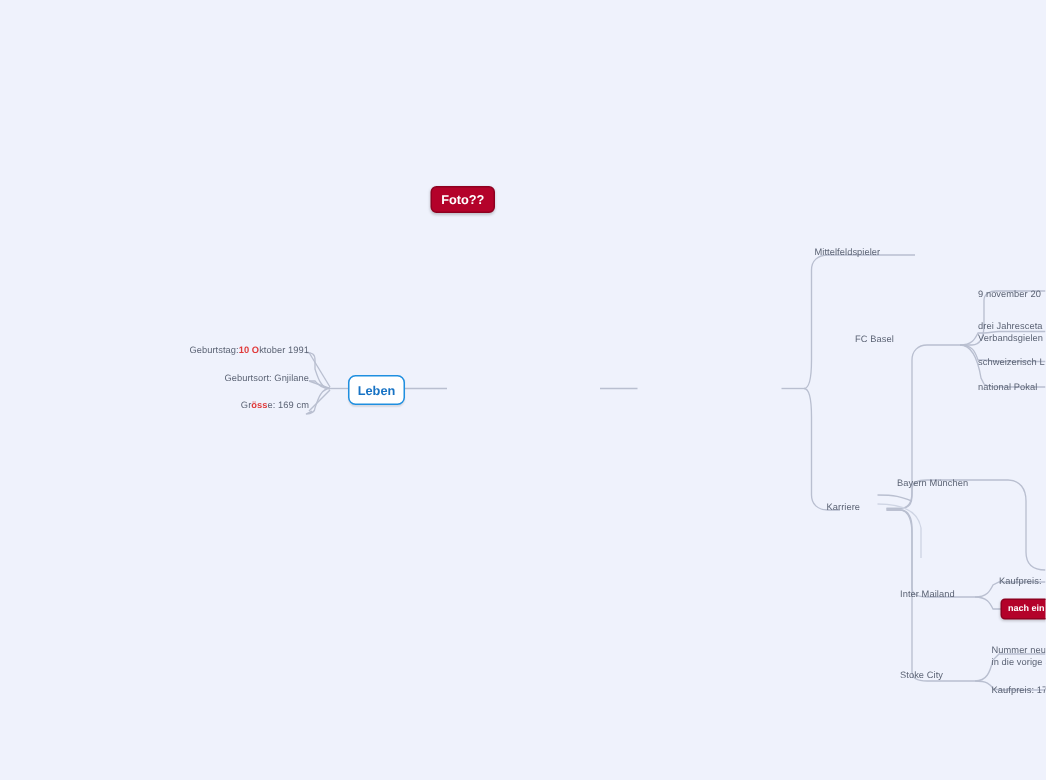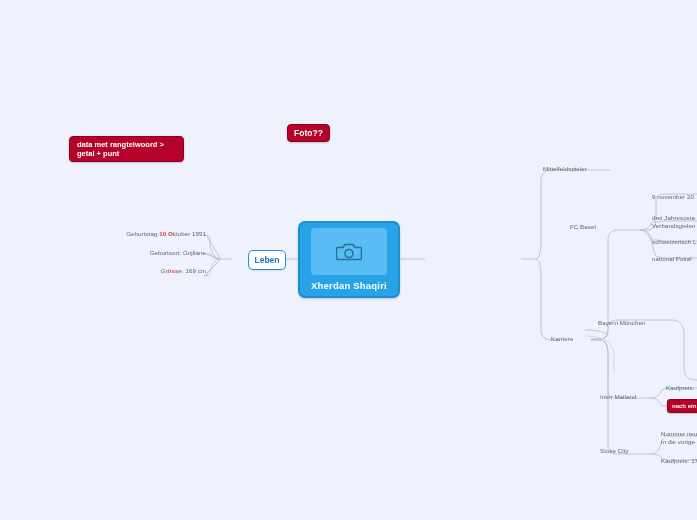--- a/index.html
+++ b/index.html
@@ -77,21 +77,21 @@
     color: #1873c4;
     font-size: 8.5px;
     font-weight: bold;
     display: flex;
     align-items: center;
     justify-content: center;
     box-shadow: 0 1px 1px rgba(0,0,0,0.10);
     padding: 0 7px;
   }
   .node-leben {
-    left: 248px;
+    left: 232px;
     top: 250px;
     width: 38px;
     height: 20px;
   }
   .node-beruf {
     left: 425px;
     top: 250px;
     width: 96px;
     height: 20px;
   }
@@ -215,36 +215,25 @@
 
       <path d="M650,454 C658,454 660,448 662,440 L666,436 L697,436"></path>
       <path d="M650,454 C658,454 660,456 662,459 L666,460 L697,460"></path>
     </g>
 
     <g fill="none" stroke="#cfd5e4" stroke-width="0.9">
       <path d="M585,336 C600,336 612,340 614,352 L614,372"></path>
     </g>
   </svg>
 
-  <div class="node center-node">
-    <div class="photo-placeholder">
-      <svg width="26" height="21" viewBox="0 0 26 21" fill="none" stroke="#2b6f99" stroke-width="1.6" stroke-linecap="round" stroke-linejoin="round">
-        <path d="M2 6.5 h5 l2-3 h8 l2 3 h5 a1.5 1.5 0 0 1 1.5 1.5 v9 a1.5 1.5 0 0 1 -1.5 1.5 h-22 a1.5 1.5 0 0 1 -1.5 -1.5 v-9 a1.5 1.5 0 0 1 1.5 -1.5 z"></path>
-        <circle cx="13" cy="12.5" r="4"></circle>
-      </svg>
-    </div>
-    <div class="center-title">Xherdan Shaqiri</div>
-  </div>
 
   <div class="node pill node-leben">Leben</div>
 
 
   <div class="node redbox node-foto">Foto??</div>
-  <div class="node redbox node-data-rang">data met rangtelwoord &gt;
-getal + punt</div>
 
   <div class="node leaf right n-geburtstag">
     <span>Geburtstag: </span><span class="hl">10 O</span><span>ktober 1991</span>
   </div>
 
   <div class="node leaf right n-geburtsort">
     <span>Geburtsort: Gnjilane</span><span class="hl"></span><span></span>
   </div>
 
   <div class="node leaf right n-groesse">

